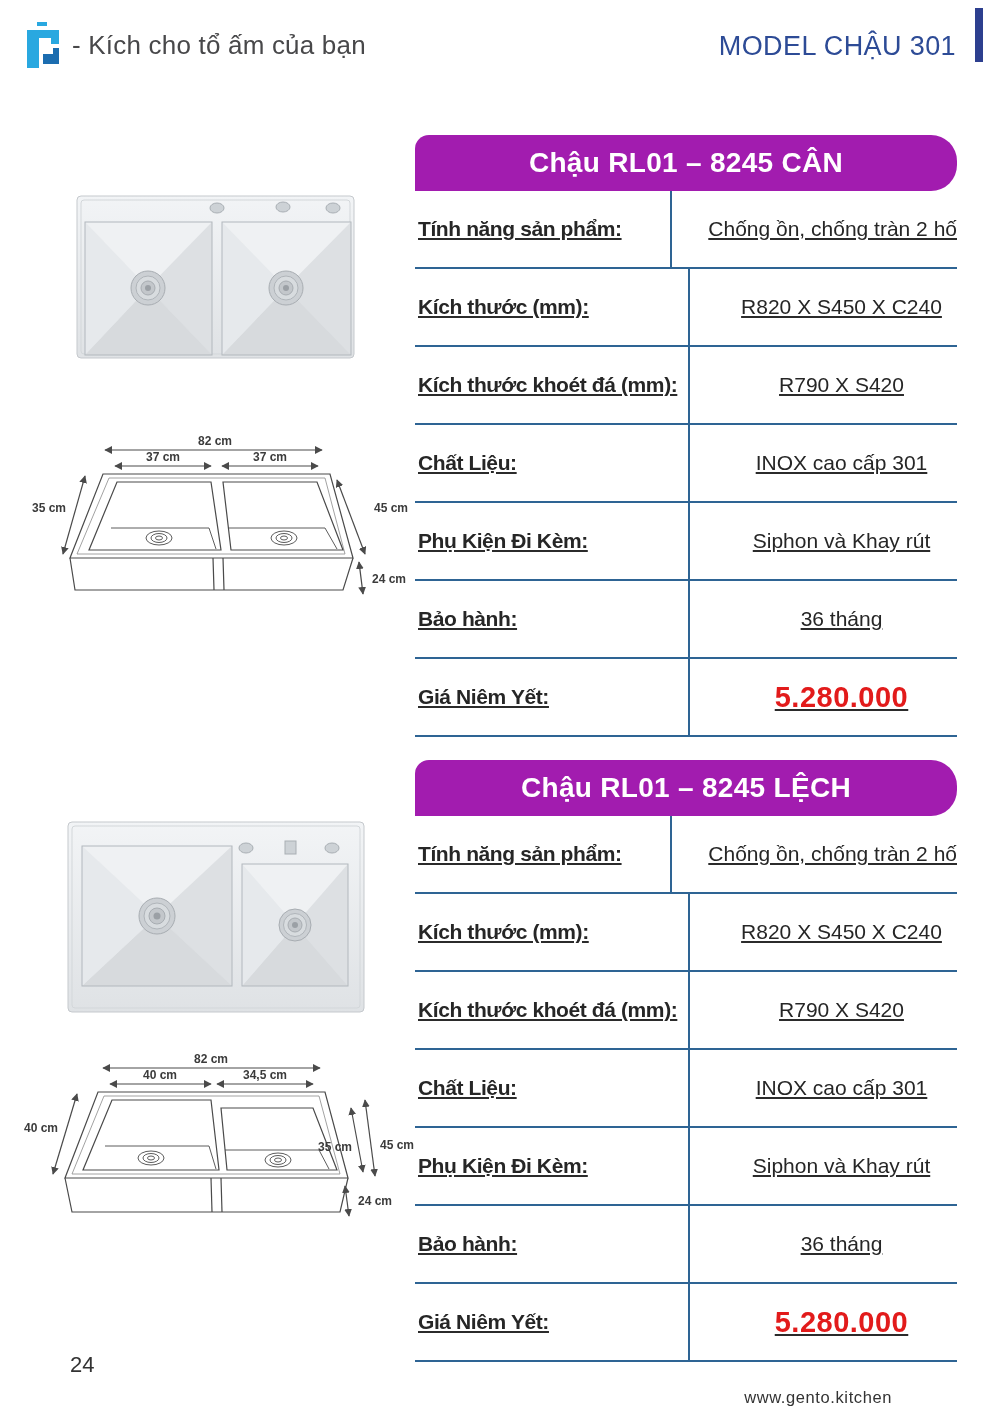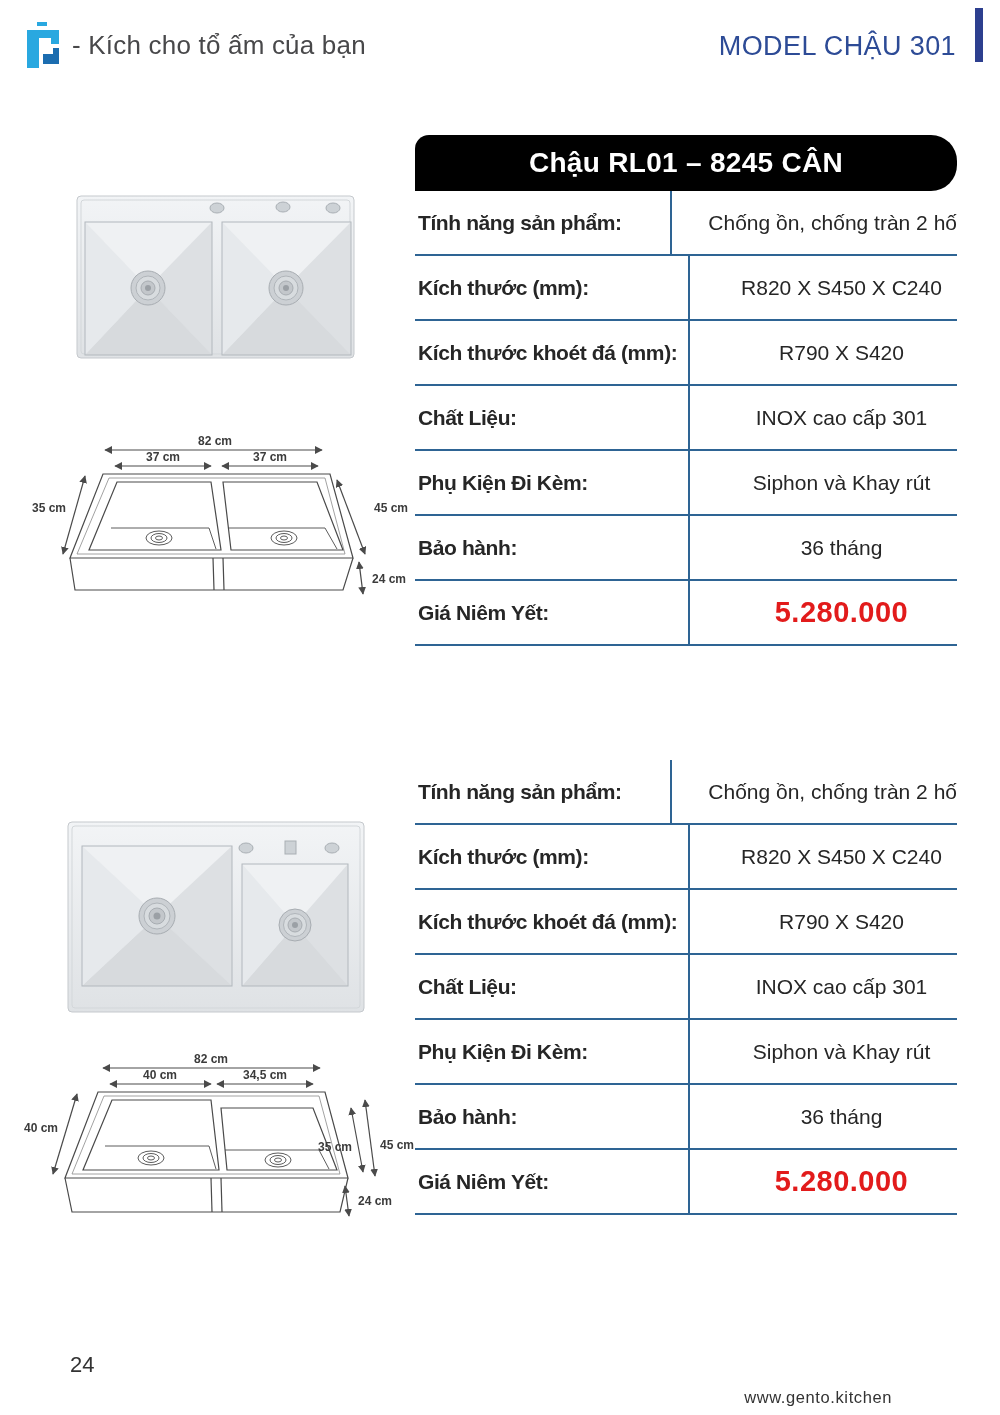--- a/index.html
+++ b/index.html
@@ -25,27 +25,27 @@
   }
   .accent-bar {
     position:absolute; top:8px; right:17px;
     width:8px; height:54px; background:#2d3f8f;
   }
   
   .spec-table { position:absolute; left:415px; width:542px; }
   .spec-table.first { top:135px; }
   .spec-table.second { top:760px; }
   .spec-header {
-    height:56px; background:#000000; color:#ffffff;
+    height:56px; background:#a21caf; color:#ffffff;
     border-radius:14px 26px 26px 0;
     display:flex; align-items:center; justify-content:center;
     font-size:28px; font-weight:bold; letter-spacing:0.3px;
   }
   .spec-row {
-    height:65px; display:flex; border-bottom:2px solid #2e6494;
+    height:78px; display:flex; border-bottom:2px solid #2e6494;text-decoration:underline;
   }
   .spec-label {
     width:275px; display:flex; align-items:center;
     border-right:2px solid #2e6494;
     font-weight:bold; font-size:21px; letter-spacing:-0.4px;
     padding-left:3px; white-space:nowrap; color:#262626;
   }
   .spec-value {
     flex:1; display:flex; align-items:center; justify-content:center;
     font-size:21px; color:#262626; text-align:center; white-space:nowrap;padding-left:36px;
@@ -272,20 +272,21 @@
   <text class="dim-text" x="196" y="13" text-anchor="middle">82 cm</text>
   <text class="dim-text" x="145" y="29" text-anchor="middle">40 cm</text>
   <text class="dim-text" x="250" y="29" text-anchor="middle">34,5 cm</text>
   <text class="dim-text" x="26" y="82" text-anchor="middle">40 cm</text>
   <text class="dim-text" x="320" y="101" text-anchor="middle">35 cm</text>
   <text class="dim-text" x="382" y="99" text-anchor="middle">45 cm</text>
   <text class="dim-text" x="360" y="155" text-anchor="middle">24 cm</text>
 </svg>
 
 <div class="spec-table second">
+  <div class="spec-header">Chậu RL01 – 8245 LỆCH</div>
   <div class="spec-row">
     <div class="spec-label">Tính năng sản phẩm:</div>
     <div class="spec-value">Chống ồn, chống tràn 2 hố</div>
   </div>
   <div class="spec-row">
     <div class="spec-label">Kích thước (mm):</div>
     <div class="spec-value">R820 X S450 X C240</div>
   </div>
   <div class="spec-row">
     <div class="spec-label">Kích thước khoét đá (mm):</div>

